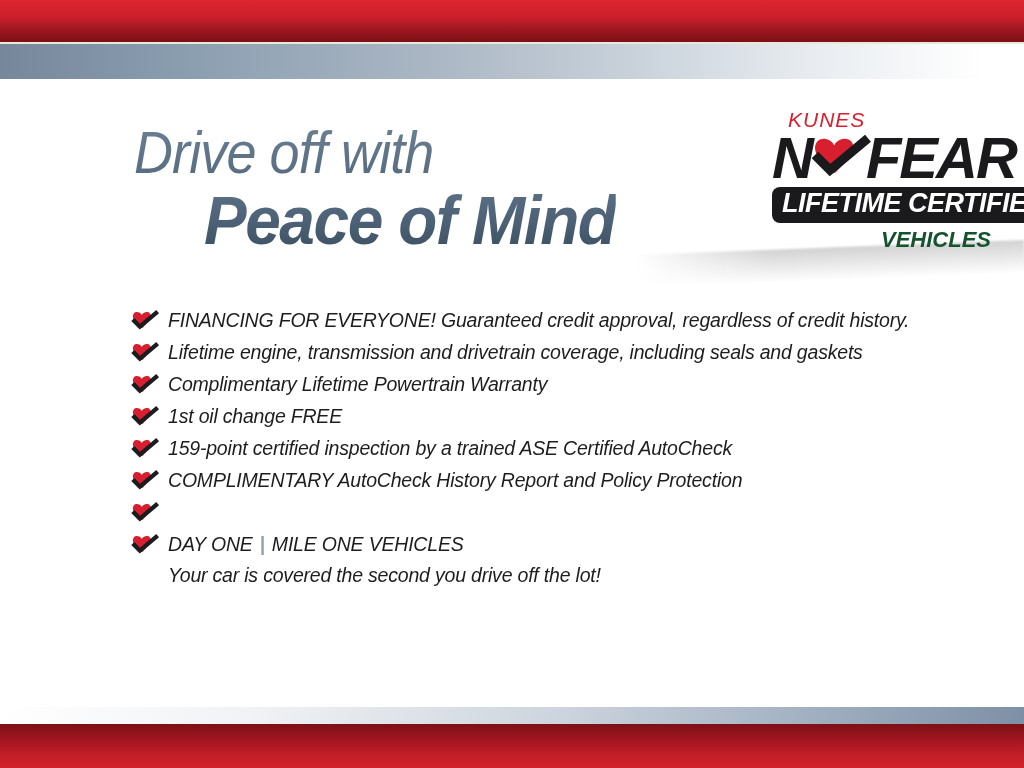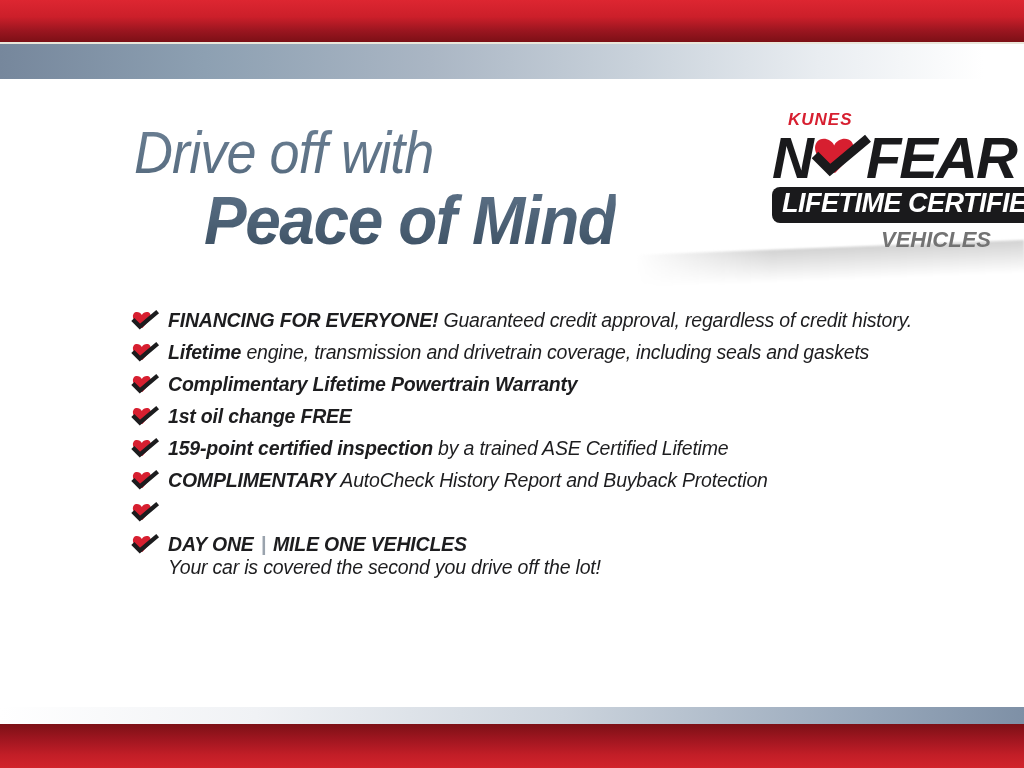--- a/index.html
+++ b/index.html
@@ -53,49 +53,49 @@
     position:absolute; left:204px; top:181px;
     font-size:68px; font-weight:700; letter-spacing:-1.5px; white-space:nowrap;
     transform:scaleX(0.94); transform-origin:left top;
     background:linear-gradient(180deg,#60748a 0%, #4b6074 55%, #394c5f 100%);
     -webkit-background-clip:text; background-clip:text; color:transparent;
   }
 
   
   .logo { position:absolute; right:16px; top:110px; z-index:2; font-style:italic; width:236px; }
   .logo .kunes {
-    margin-left:16px; color:#d71f30; font-size:17px; font-weight:700;
+    margin-left:16px; color:#d71f30; font-size:21px; font-weight:400;
     letter-spacing:1px; line-height:20px;
   }
   .logo .nofear { display:flex; align-items:center; height:56px; }
   .logo .nofear .ltr {
     font-size:58px; font-weight:700; color:#1a1a1c; letter-spacing:-2px; line-height:56px;
   }
   .logo .nofear .heart { position:relative; top:1px; margin:0 -7px 0 -3px; flex:0 0 auto; }
   .logo .banner {
     margin-top:1px; width:fit-content; background:#1a1a1c; border-radius:8px;
     padding:1px 10px 4px 10px; color:#ffffff; font-size:27px; font-weight:700;
     letter-spacing:-0.5px; white-space:nowrap;
   }
   .logo .vehicles {
     margin-top:4px; margin-right:17px; text-align:right;
-    color:#737373; font-size:22px; font-weight:700; letter-spacing:0;
+    color:#14532d; font-size:22px; font-weight:700; letter-spacing:0;
   }
 
   
   .benefits {
     position:absolute; left:130px; top:309px; width:810px; z-index:2;
     list-style:none; font-style:italic; color:#1d1d1f;
   }
   .benefits li { display:flex; align-items:flex-start; margin-bottom:9px; min-height:23px; }
   .benefits .hc { flex:0 0 30px; margin-right:8px; margin-top:0; line-height:0; }
   .benefits .txt { font-size:19.5px; line-height:23px; letter-spacing:-0.2px; white-space:nowrap; }
-  .benefits .txt b { font-weight:700; }
+  .benefits .txt b { font-weight:400; }
   .benefits .sep { color:#9aa3ad; font-weight:700; padding:0 7px; }
-  .benefits .sub { font-weight:400; white-space:nowrap; }
+  .benefits .sub { font-weight:400; white-space:nowrap;margin-top:8px; }
 </style>
 </head>
 <body>
 
 <div id="stage">
 
   <div class="bar-top-red"></div>
   <div class="bar-top-silver"></div>
   <div class="diag-shadow"></div>
   <div class="bar-bottom-silver"></div>
@@ -164,31 +164,31 @@
       <span class="txt"><b>1st oil change FREE</b><span></span></span>
     </li>
 
     <li>
       <span class="hc">
         <svg width="30" height="23" viewBox="0 0 32 24" overflow="visible">
             <path fill="#d71f30" d="M12.6 6.2 C11 2.6 6 1.8 4 4.4 C2.2 6.8 3 10.2 5.4 12.7 L11.9 19.6 C12.3 20 13 20 13.4 19.6 L19.9 12.7 C22.3 10.2 23.1 6.8 21.3 4.4 C19.3 1.8 14.2 2.6 12.6 6.2 Z"></path>
             <path fill="none" stroke="#1c1c1e" stroke-width="4.6" d="M3 11 L10.5 18.5 L29.5 2.6"></path>
           </svg>
       </span>
-      <span class="txt"><b>159-point certified inspection</b><span> by a trained ASE Certified Lifetime</span></span>
-    </li>
-
-    <li>
-      <span class="hc">
-        <svg width="30" height="23" viewBox="0 0 32 24" overflow="visible">
-            <path fill="#d71f30" d="M12.6 6.2 C11 2.6 6 1.8 4 4.4 C2.2 6.8 3 10.2 5.4 12.7 L11.9 19.6 C12.3 20 13 20 13.4 19.6 L19.9 12.7 C22.3 10.2 23.1 6.8 21.3 4.4 C19.3 1.8 14.2 2.6 12.6 6.2 Z"></path>
-            <path fill="none" stroke="#1c1c1e" stroke-width="4.6" d="M3 11 L10.5 18.5 L29.5 2.6"></path>
-          </svg>
-      </span>
-      <span class="txt"><b>COMPLIMENTARY</b><span> AutoCheck History Report and Buyback Protection</span></span>
+      <span class="txt"><b>159-point certified inspection</b><span> by a trained ASE Certified AutoCheck</span></span>
+    </li>
+
+    <li>
+      <span class="hc">
+        <svg width="30" height="23" viewBox="0 0 32 24" overflow="visible">
+            <path fill="#d71f30" d="M12.6 6.2 C11 2.6 6 1.8 4 4.4 C2.2 6.8 3 10.2 5.4 12.7 L11.9 19.6 C12.3 20 13 20 13.4 19.6 L19.9 12.7 C22.3 10.2 23.1 6.8 21.3 4.4 C19.3 1.8 14.2 2.6 12.6 6.2 Z"></path>
+            <path fill="none" stroke="#1c1c1e" stroke-width="4.6" d="M3 11 L10.5 18.5 L29.5 2.6"></path>
+          </svg>
+      </span>
+      <span class="txt"><b>COMPLIMENTARY</b><span> AutoCheck History Report and Policy Protection</span></span>
     </li>
 
     <li>
       <span class="hc">
         <svg width="30" height="23" viewBox="0 0 32 24" overflow="visible">
             <path fill="#d71f30" d="M12.6 6.2 C11 2.6 6 1.8 4 4.4 C2.2 6.8 3 10.2 5.4 12.7 L11.9 19.6 C12.3 20 13 20 13.4 19.6 L19.9 12.7 C22.3 10.2 23.1 6.8 21.3 4.4 C19.3 1.8 14.2 2.6 12.6 6.2 Z"></path>
             <path fill="none" stroke="#1c1c1e" stroke-width="4.6" d="M3 11 L10.5 18.5 L29.5 2.6"></path>
           </svg>
       </span>
     </li>

